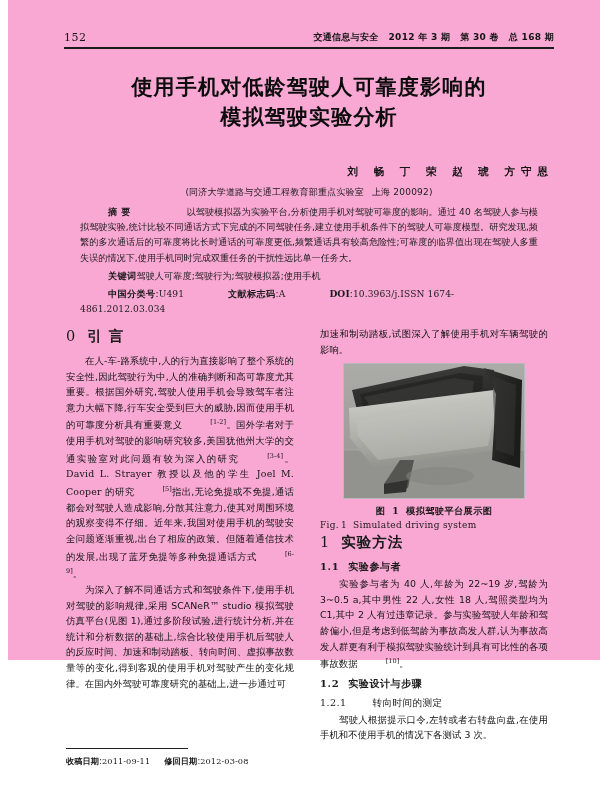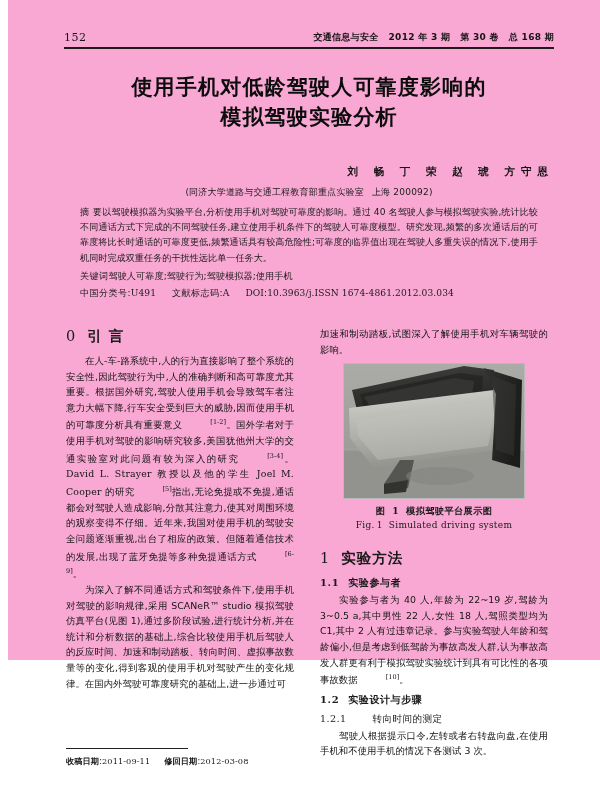--- a/index.html
+++ b/index.html
@@ -100,22 +100,23 @@
   .affiliation .gap { display: inline-block; width: 8px; }
 
   
   .abstract-block {
     position: absolute;
     left: 72px;
     top: 205px;
     width: 458px;
   }
   .lbl {
-    font-weight: normal;
+    font-weight: bold;
     letter-spacing: 0.4px;
+    margin-left: 28px;
   }
   .abstract-body {
     font-size: 9.1px;
     line-height: 15.2px;
     text-align: justify;
     letter-spacing: 0.05px;
   }
   .kw-row {
     margin-top: 3px;
     font-size: 9.1px;
@@ -192,21 +193,21 @@
     font-family: "DejaVu Serif", "Liberation Serif", serif;
     padding-left: 28px;
   }
   .lat {
     font-family: "DejaVu Serif", "Liberation Serif", serif;
     letter-spacing: 0.2px;
   }
 
   
   .figure {
-    margin: 6px 0 16px 0;
+    margin: 6px 0 0 0;
   }
   .fig-img {
     width: 180px;
     height: 134px;
     margin: 0 auto;
     display: block;
     border: 1px solid #b9b9b9;
     position: relative;
     overflow: hidden;
     background: #8e8e8c;
@@ -217,21 +218,21 @@
     font-weight: bold;
     letter-spacing: 0.4px;
     margin-top: 5px;
     line-height: 14px;
   }
   .fig-cap-cn .num {
     font-family: "DejaVu Serif", "Liberation Serif", serif;
     margin: 0 7px;
   }
   .fig-cap-en {
-    text-align: center;
+    text-align: left;
     font-family: "DejaVu Serif", "Liberation Serif", serif;
     font-size: 9px;
     letter-spacing: 0.3px;
     line-height: 14px;
   }
   .fig-cap-en .num { margin: 0 6px 0 2px; }
 
   
   .foot-rule {
     position: absolute;

